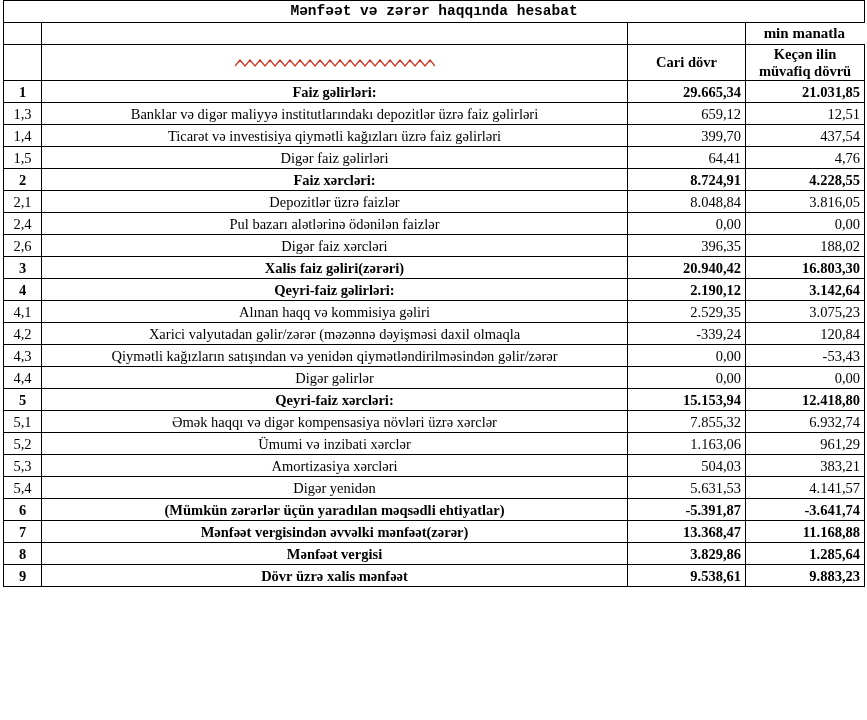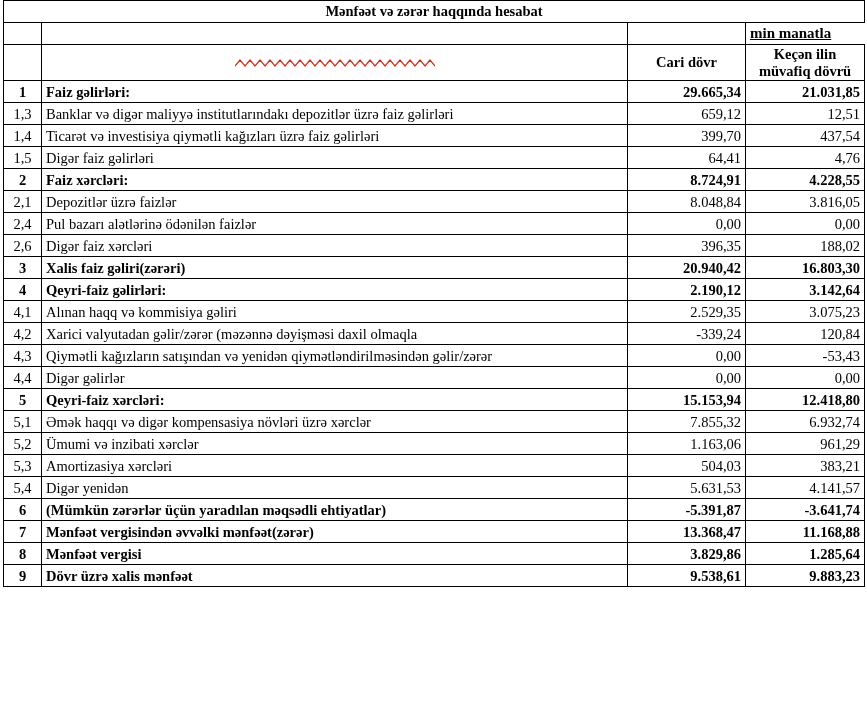--- a/index.html
+++ b/index.html
@@ -41,32 +41,32 @@
   col.c-cur   { width: 118px; }
   col.c-prev  { width: 119px; }
 
   .title-row td {
     border: 1px solid #000000;
     text-align: center;
     font-weight: bold;
     font-size: 15px;
     height: 26px;
     padding-top: 2px;
+    font-family: Liberation Mono, monospace;
   }
   .unit-row td {
     border: none;
     height: 22px;
   }
   .unit-row td.unit-cell {
-    text-align: left;
+    text-align: center;
     font-weight: bold;
     font-size: 15px;
     padding-right: 6px;
     border: none;
-    text-decoration: underline;
   }
   .hdr-row td {
     text-align: center;
     font-weight: bold;
     font-size: 14.5px;
     height: 46px;
     vertical-align: bottom;
     padding-bottom: 3px;
   }
   .hdr-row td.hdr-prev {
@@ -86,21 +86,21 @@
     text-align: center;
     font-weight: bold;
     font-size: 14.5px;
   }
   td.subnum {
     text-align: center;
     font-weight: normal;
     font-size: 14.5px;
   }
   td.name {
-    text-align: left;
+    text-align: center;
     padding-left: 6px;
   }
   td.name.bold {
     font-weight: bold;
   }
   td.val {
     text-align: right;
     padding-right: 6px;
   }
   td.val.bold {

